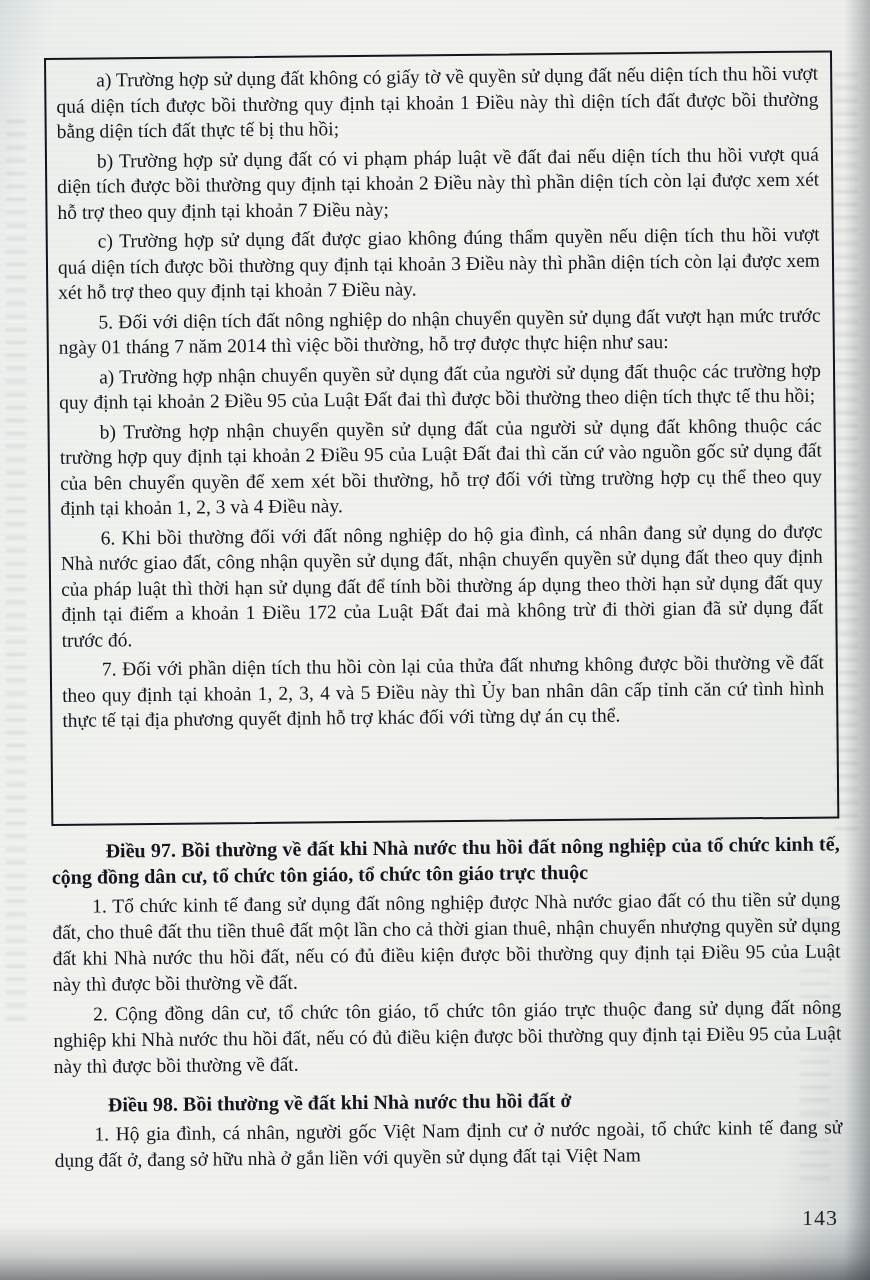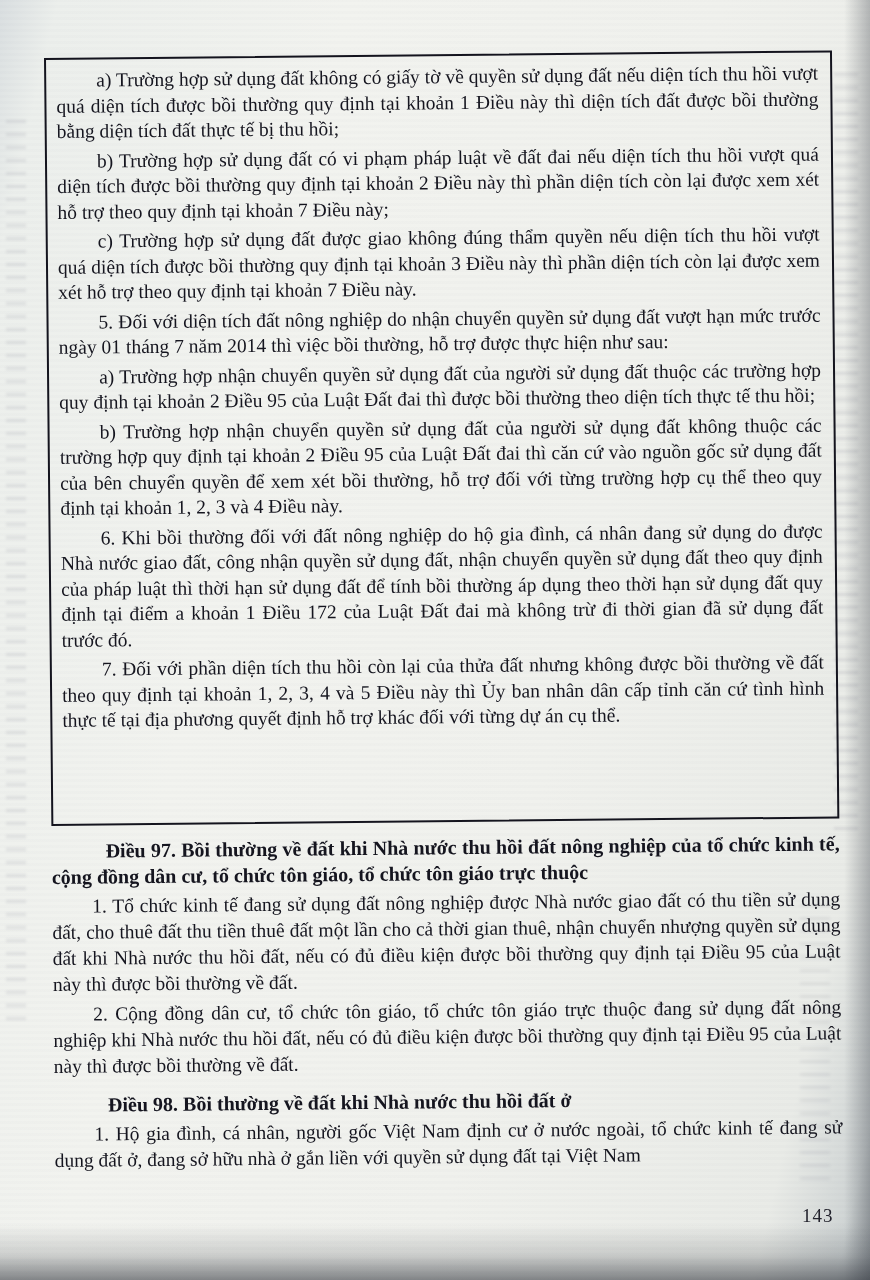--- a/index.html
+++ b/index.html
@@ -81,21 +81,21 @@
   }
 
   .below-box .para {
     line-height: 26px;
   }
 
   .page-number {
     position: absolute;
     left: 802px;
     top: 1205px;
-    font-size: 19px;
+    font-size: 22px;
     color: #23232d;
     letter-spacing: 1px;
   }
 
   
   .bleed {
     position: absolute;
     pointer-events: none;
     filter: blur(1.4px);
     opacity: 0.10;

